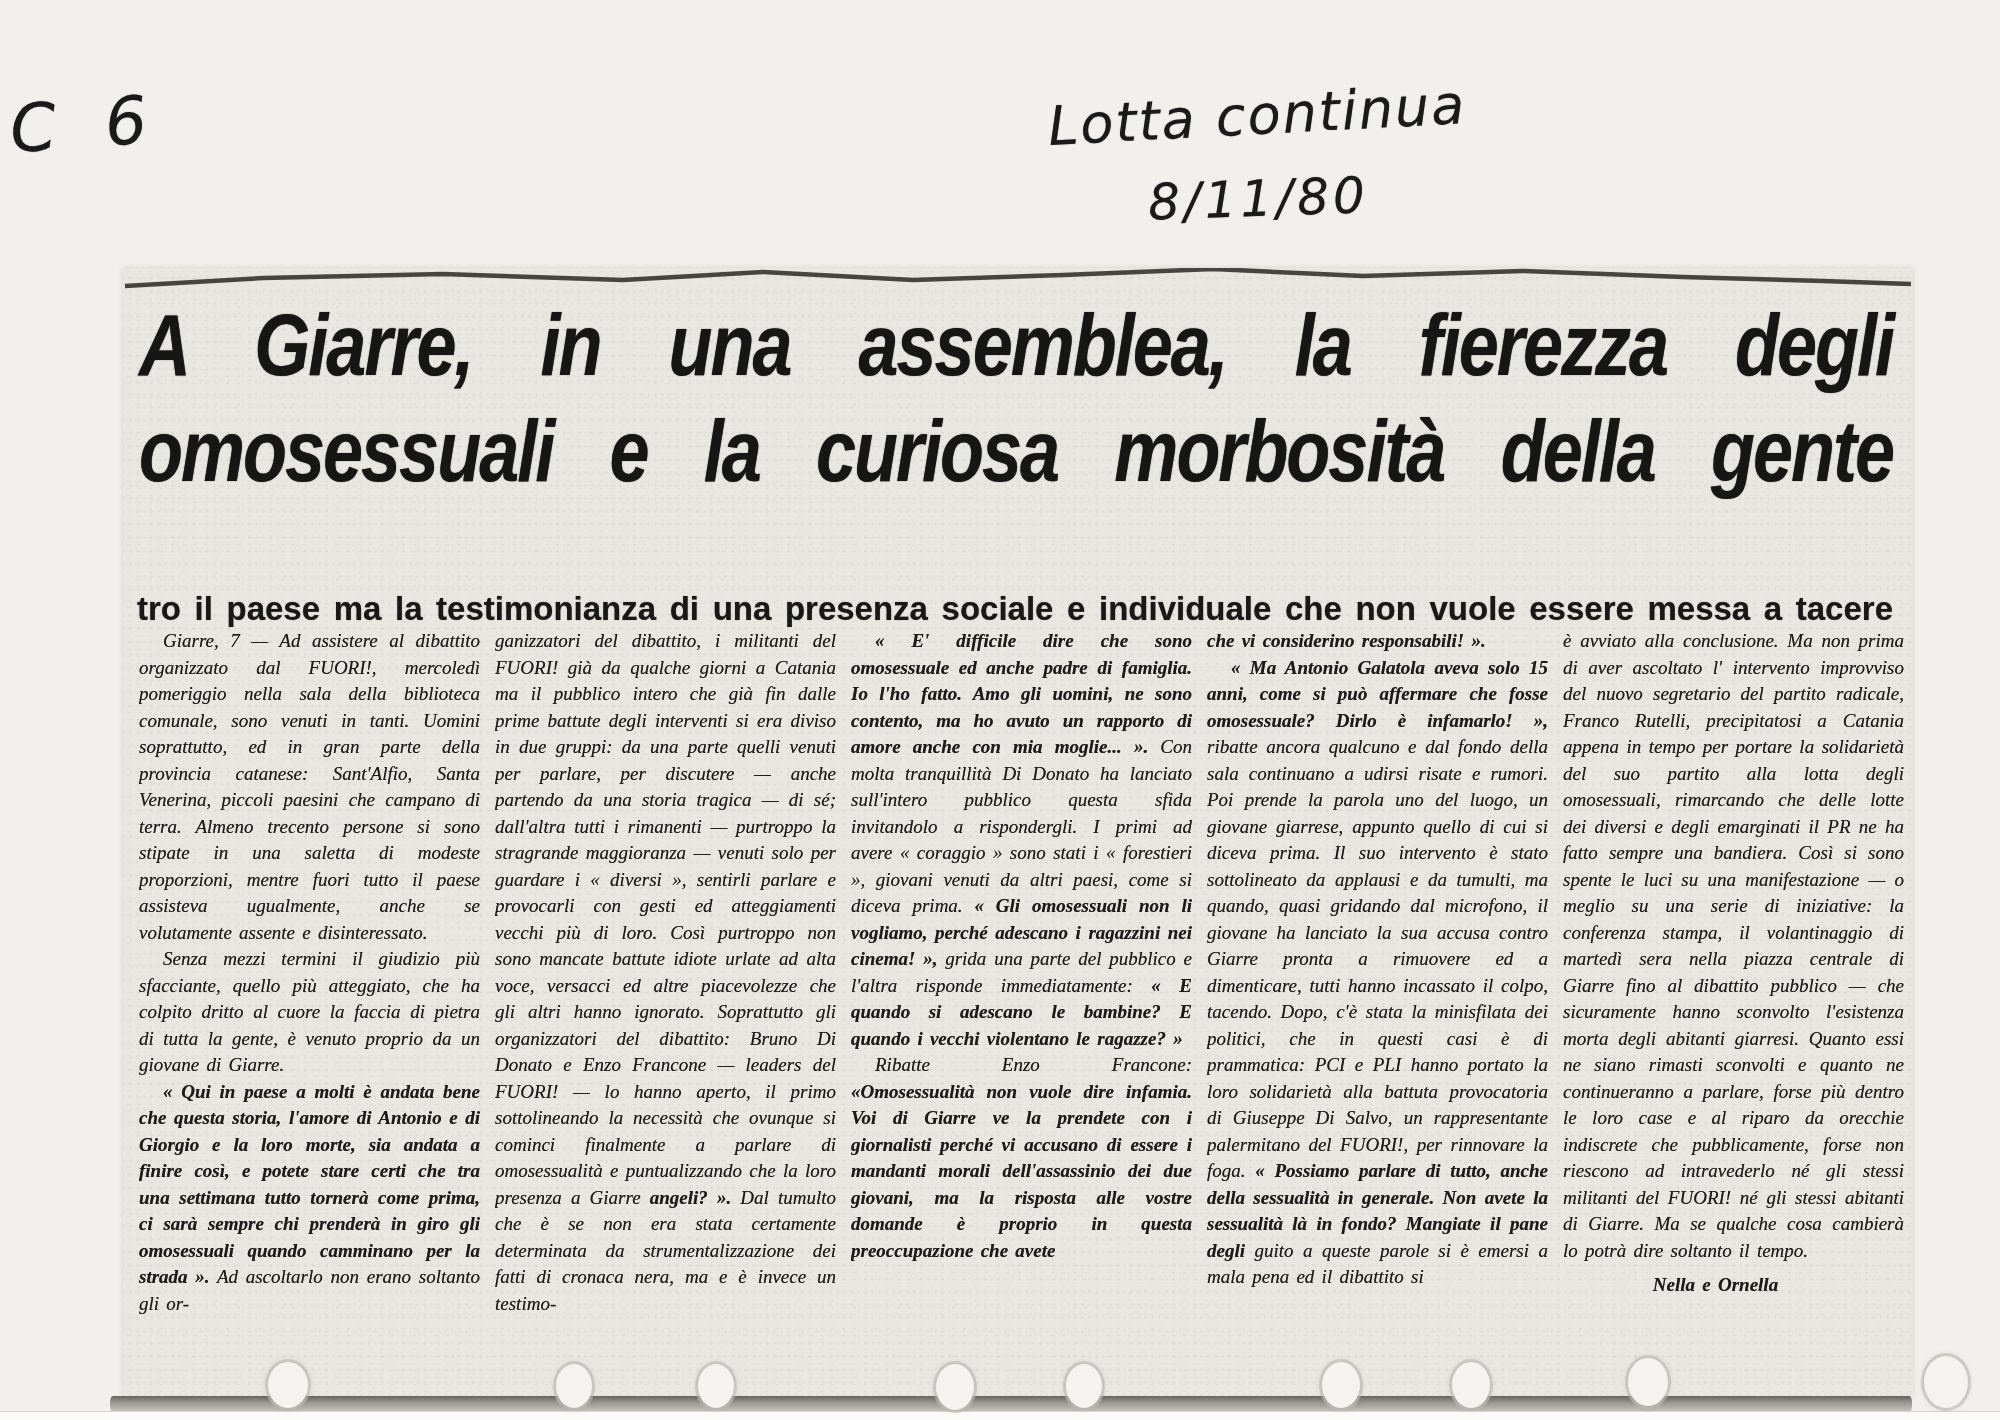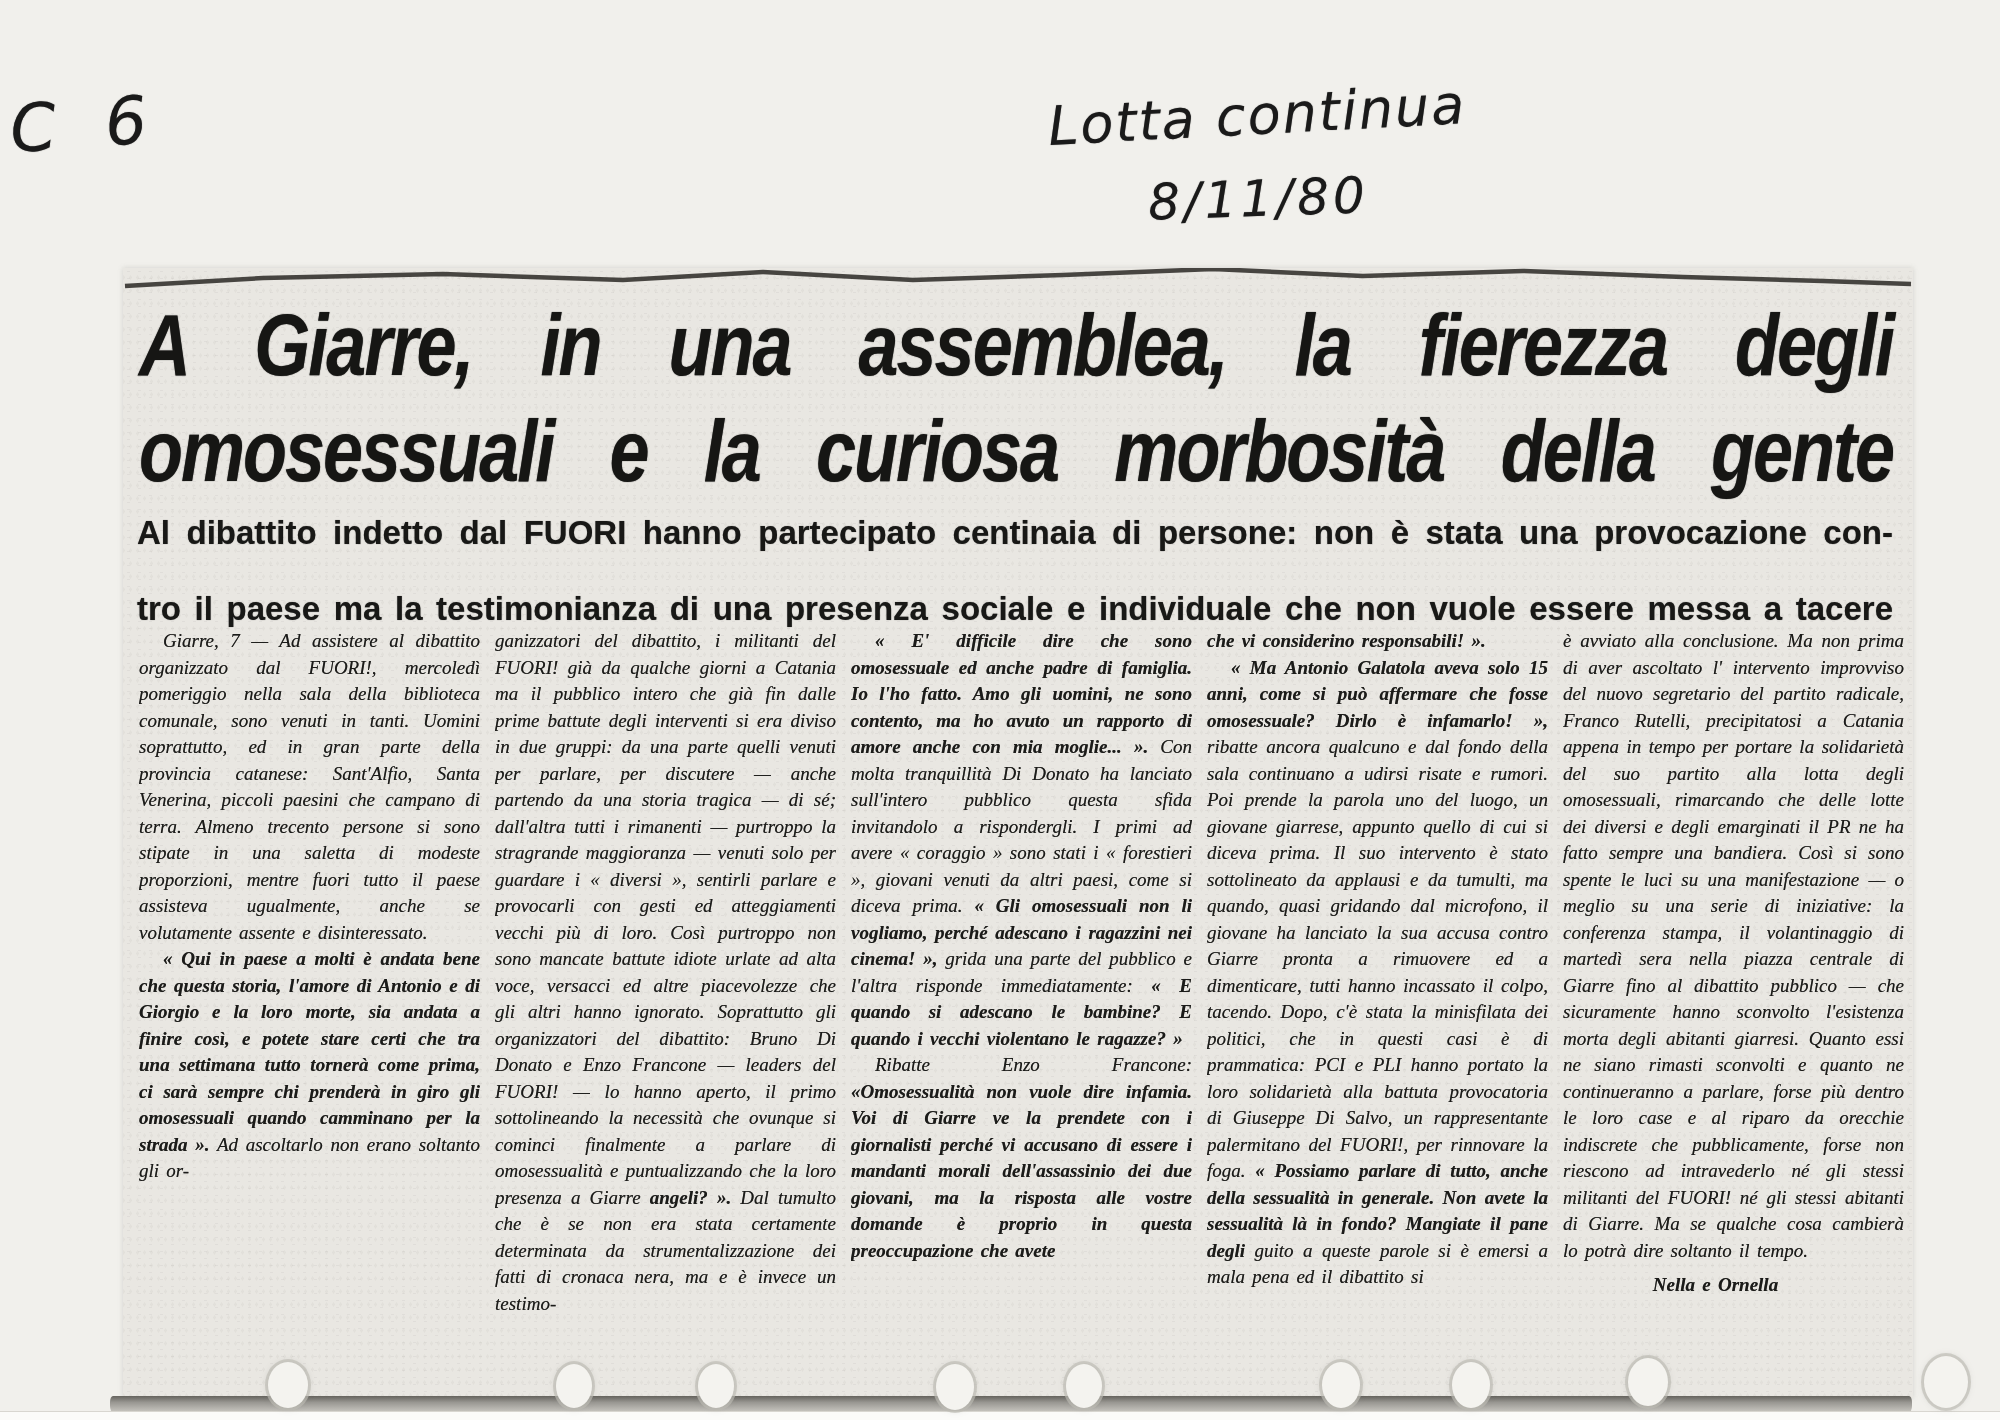--- a/index.html
+++ b/index.html
@@ -110,26 +110,26 @@
   <span class="hw hw-date">8/11/80</span>
 
   <div class="clip">
     <svg class="torn-top" viewBox="0 0 1790 34" preserveAspectRatio="none">
       <path d="M2,26 L140,18 L320,14 L500,20 L640,12 L790,20 L940,15 L1090,9 L1240,16 L1400,11 L1560,17 L1700,21 L1788,24" fill="none" stroke="#23211d" stroke-width="4.5" opacity="0.82"></path>
     </svg>
 
     <div class="headline-line hl1">A Giarre, in una assemblea, la fierezza degli</div>
     <div class="headline-line hl2">omosessuali e la curiosa morbosità della gente</div>
 
-    <div class="subhead-line sh1">Al dibattito indetto dal FUORI hanno partecipato centinaia di persone: non è stata una provocazione con-</div>
     <div class="subhead-line sh2">tro il paese ma la testimonianza di una presenza sociale e individuale che non vuole essere messa a tacere</div>
 
     <div class="cols" id="columns">
         <div class="col">
           <p><span>Giarre, 7 — Ad assistere al dibattito organizzato dal FUORI!, mercoledì pomeriggio nella sala della biblioteca comunale, sono venuti in tanti. Uomini soprattutto, ed in gran parte della provincia catanese: Sant'Alfio, Santa Venerina, piccoli paesini che campano di terra. Almeno trecento persone si sono stipate in una saletta di modeste proporzioni, mentre fuori tutto il paese assisteva ugualmente, anche se volutamente assente e disinteressato.</span></p>
+          <p><span>Senza mezzi termini il giudizio più sfacciante, quello più atteggiato, che ha colpito dritto al cuore la faccia di pietra di tutta la gente, è venuto proprio da un giovane di Giarre.</span></p>
           <p><span class="b">« Qui in paese a molti è andata bene che questa storia, l'amore di Antonio e di Giorgio e la loro morte, sia andata a finire così, e potete stare certi che tra una settimana tutto tornerà come prima, ci sarà sempre chi prenderà in giro gli omosessuali quando camminano per la strada ».</span><span> Ad ascoltarlo non erano soltanto gli or-</span></p>
         </div>
         <div class="col">
           <p class="noindent"><span>ganizzatori del dibattito, i militanti del FUORI! già da qualche giorni a Catania ma il pubblico intero che già fin dalle prime battute degli interventi si era diviso in due gruppi: da una parte quelli venuti per parlare, per discutere — anche partendo da una storia tragica — di sé; dall'altra tutti i rimanenti — purtroppo la stragrande maggioranza — venuti solo per guardare i « diversi », sentirli parlare e provocarli con gesti ed atteggiamenti vecchi più di loro. Così purtroppo non sono mancate battute idiote urlate ad alta voce, versacci ed altre piacevolezze che gli altri hanno ignorato. Soprattutto gli organizzatori del dibattito: Bruno Di Donato e Enzo Francone — leaders del FUORI! — lo hanno aperto, il primo sottolineando la necessità che ovunque si cominci finalmente a parlare di omosessualità e puntualizzando che la loro presenza a Giarre </span><span class="b">angeli? ».</span><span> Dal tumulto che è se non era stata certamente determinata da strumentalizzazione dei fatti di cronaca nera, ma e è invece un testimo-</span></p>
         </div>
         <div class="col">
           <p><span class="b">« E' difficile dire che sono omosessuale ed anche padre di famiglia. Io l'ho fatto. Amo gli uomini, ne sono contento, ma ho avuto un rapporto di amore anche con mia moglie... ».</span><span> Con molta tranquillità Di Donato ha lanciato sull'intero pubblico questa sfida invitandolo a rispondergli. I primi ad avere « coraggio » sono stati i « forestieri », giovani venuti da altri paesi, come si diceva prima. </span><span class="b">« Gli omosessuali non li vogliamo, perché adescano i ragazzini nei cinema! »,</span><span> grida una parte del pubblico e l'altra risponde immediatamente: </span><span class="b">« E quando si adescano le bambine? E quando i vecchi violentano le ragazze? »</span></p>
           <p><span>Ribatte Enzo Francone: </span><span class="b">«Omosessualità non vuole dire infamia. Voi di Giarre ve la prendete con i giornalisti perché vi accusano di essere i mandanti morali dell'assassinio dei due giovani, ma la risposta alle vostre domande è proprio in questa preoccupazione che avete</span></p>
         </div>
         <div class="col">

